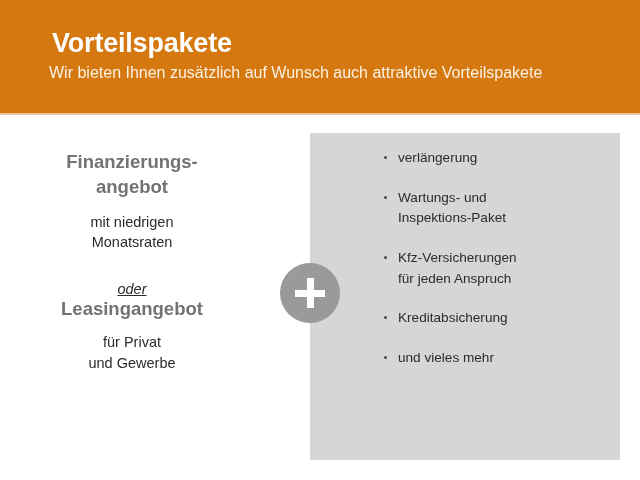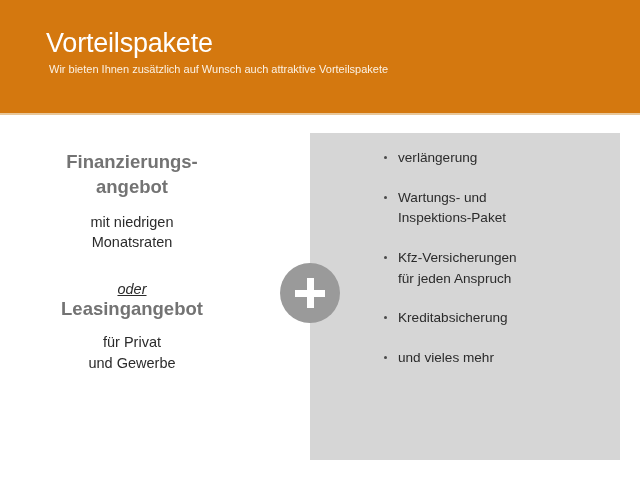--- a/index.html
+++ b/index.html
@@ -28,34 +28,34 @@
   .header-rule {
     position: absolute;
     left: 0;
     top: 113px;
     width: 640px;
     height: 2px;
     background: #e8c79a;
   }
   .header-title {
     position: absolute;
-    left: 46px;
+    left: 52px;
     top: 29px;
     font-size: 27px;
-    font-weight: normal;
+    font-weight: bold;
     color: #ffffff;
     letter-spacing: -0.2px;
     line-height: 1.1;
     white-space: nowrap;
   }
   .header-subtitle {
     position: absolute;
     left: 49px;
     top: 63px;
-    font-size: 11px;
+    font-size: 16px;
     font-weight: normal;
     color: #fbf1e4;
     line-height: 1.2;
     white-space: nowrap;
   }
 
   
   .panel {
     position: absolute;
     left: 310px;

